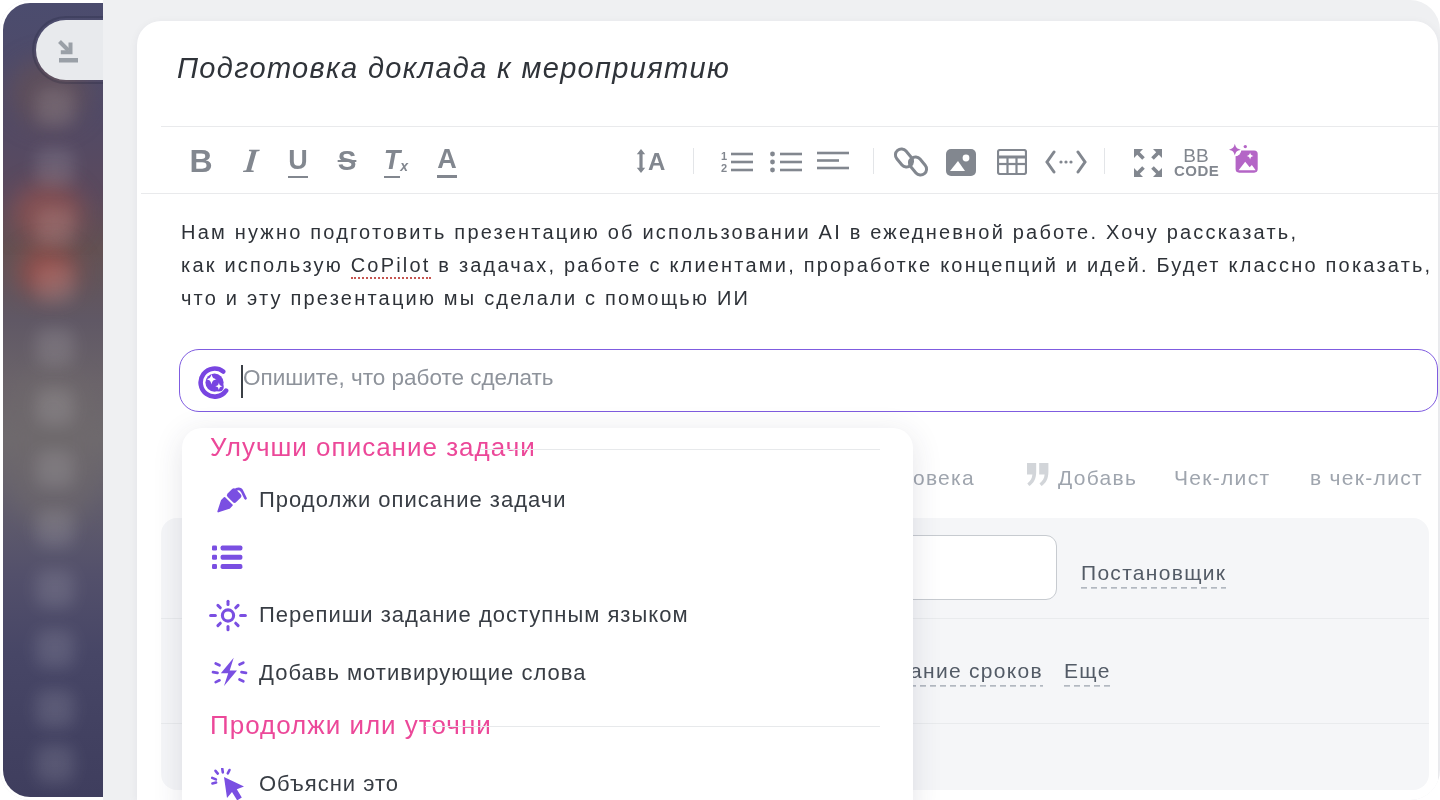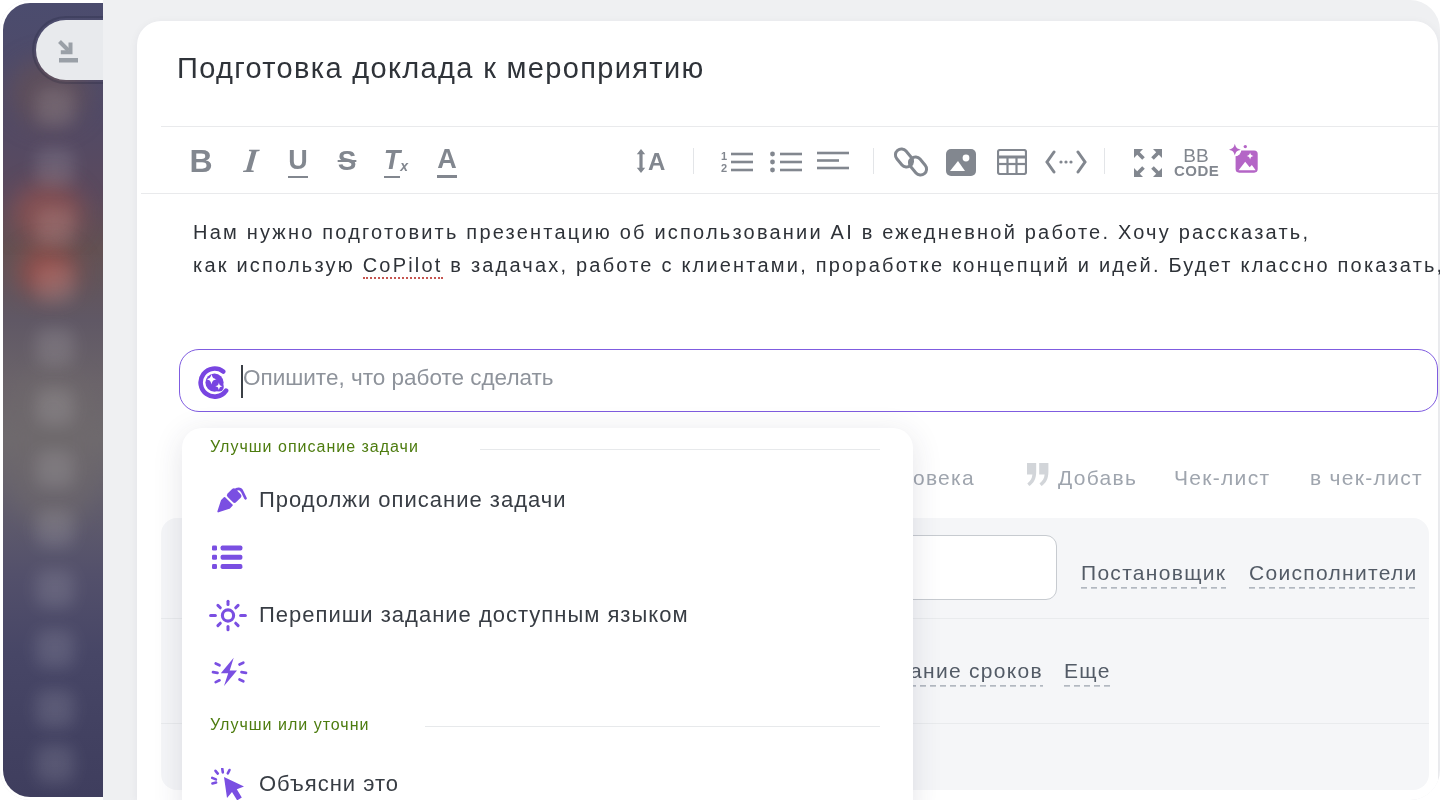--- a/index.html
+++ b/index.html
@@ -10,42 +10,42 @@
   #sidewrap { position:absolute; left:0; top:0; width:103px; height:800px; background:#fff; border-radius:30px 0 0 30px; }
   #sidebar { position:absolute; left:3px; top:3px; width:100px; height:794px; border-radius:27px 0 0 27px; overflow:hidden;
     background:linear-gradient(180deg,#4b4c6e 0%,#514a66 14%,#5b4a5e 24%,#635153 31%,#605865 40%,#6b646a 48%,#6e6a6e 55%,#615d6c 63%,#53506b 72%,#474666 82%,#424161 92%,#3f3e5e 100%); }
   .blob { position:absolute; filter:blur(12px); border-radius:50%; }
   .sq { position:absolute; left:33px; width:38px; height:38px; border-radius:10px; background:rgba(255,255,255,0.12); filter:blur(8px); }
   #ring { position:absolute; left:31px; top:15px; width:130px; height:64px; border-radius:32px; box-shadow:0 0 0 2px rgba(24,26,48,0.22); }
   #pill { position:absolute; left:36px; top:20px; width:67px; height:60px; border-radius:30px 0 0 30px; background:#e8eaed; }
   
   #card { position:absolute; left:137px; top:21px; width:1301px; height:779px; background:#ffffff; border-radius:24px 24px 0 0; box-shadow:0 2px 10px rgba(40,40,70,0.06); }
   .abs { position:absolute; }
-  #title { left:40px; top:31px; font-size:29px; color:#2f3339; letter-spacing:1.33px; line-height:33px; }
+  #title { left:40px; top:31px; font-size:29px; color:#2f3339; letter-spacing:1.33px; line-height:33px;font-style:italic; }
   .hline { position:absolute; height:1px; background:#e9eaec; }
   
   .tbtn { position:absolute; top:125px; height:30px; display:flex; align-items:center; justify-content:center; color:#82878f; }
   .tsep { position:absolute; top:127px; width:1px; height:26px; background:#e3e5e8; }
   #fontbtn { position:absolute; left:343px; top:116px; width:143px; height:43px; border:1.5px solid #d5d8dc; border-radius:10px; display:flex; align-items:center; color:#4f565e; font-size:21px; letter-spacing:0.5px; padding-left:16px; }
   
-  .pline { position:absolute; left:56px; font-size:20px; letter-spacing:2.2px; color:#2e3238; white-space:nowrap; line-height:26px; }
+  .pline { position:absolute; left:44px; font-size:20px; letter-spacing:2.2px; color:#2e3238; white-space:nowrap; line-height:26px; }
   
   #cpfield { position:absolute; left:42px; top:328px; width:1259px; height:63px; border:1.6px solid #7f5ce0; border-radius:20px; background:#fff; }
   #cursor { position:absolute; left:104px; top:344px; width:1.5px; height:33px; background:#3a3f45; }
   #cpph { position:absolute; left:106px; top:341px; font-size:22.5px; color:#8e939b; line-height:32px; }
   
   .qrow { position:absolute; top:443px; font-size:21px; letter-spacing:1.3px; color:#9fa5ae; white-space:nowrap; line-height:28px; }
   
   #gpanel { position:absolute; left:24px; top:497px; width:1268px; height:272px; background:#f5f6f8; border-radius:16px; }
   #wbox { position:absolute; left:563px; top:514px; width:357px; height:65px; background:#fff; border:1.5px solid #c7cbd0; border-radius:11px; }
   .dashu { padding-bottom:5px; background-image:repeating-linear-gradient(90deg,#b2b8c0 0,#b2b8c0 6px,rgba(0,0,0,0) 6px,rgba(0,0,0,0) 10px); background-size:100% 1.7px; background-repeat:no-repeat; background-position:0 100%;margin-top:21px; }
   .formlbl { position:absolute; font-size:21px; letter-spacing:1.3px; color:#535b66; white-space:nowrap; line-height:28px; }
   
   #dd { position:absolute; left:45px; top:407px; width:731px; height:400px; background:#fff; border-radius:20px; box-shadow:0 6px 30px rgba(50,50,80,0.13); }
-  .ddhead { position:absolute; left:28px; font-size:16px; letter-spacing:1.0px; color:#4d7c0f; white-space:nowrap; line-height:26px; }
+  .ddhead { position:absolute; left:28px; font-size:26px; letter-spacing:1.0px; color:#ec4899; white-space:nowrap; line-height:26px; }
   .dditem { position:absolute; left:77px; font-size:22px; letter-spacing:1.0px; color:#383d44; white-space:nowrap; line-height:30px; }
   .ddline { position:absolute; height:1px; background:#e7e9eb; }
 </style>
 </head>
 <body>
 <div id="canvas">
 
   <div id="sidewrap">
     <div id="sidebar">
       <div class="blob" style="left:6px;top:55px;width:80px;height:70px;background:#6e5450;opacity:.5"></div>
@@ -163,20 +163,21 @@
       <rect x="7" y="8" width="23.5" height="23.5" rx="3.8" fill="#b465c6"></rect>
       <circle cx="6" cy="7" r="7.2" fill="#fff"></circle>
       <path d="M6.2 0.8 C7.3 5 8.3 6 12.5 7.1 C8.3 8.2 7.3 9.2 6.2 13.4 C5.1 9.2 4.1 8.2 -0.1 7.1 C4.1 6 5.1 5 6.2 0.8 Z" fill="#b465c6"></path>
       <circle cx="17.3" cy="3.8" r="1.8" fill="#b465c6"></circle>
       <path d="M22.4 10.2 C23 12.6 23.6 13.2 26 13.8 C23.6 14.4 23 15 22.4 17.4 C21.8 15 21.2 14.4 18.8 13.8 C21.2 13.2 21.8 12.6 22.4 10.2 Z" fill="#fff"></path>
       <path d="M10.2 29 L17.2 20 L22 25.8 L24.3 23.4 L28.3 29 Z" fill="#fff"></path>
     </svg>
 
     <div class="pline" style="top:198px">Нам нужно подготовить презентацию об использовании AI в ежедневной работе. Хочу рассказать,</div>
     <div class="pline" style="top:231px">как использую <span style="border-bottom:2px dotted #c65550;padding-bottom:1px">CoPilot</span> в задачах, работе с клиентами, проработке концепций и идей. Будет классно показать,</div>
+    <div class="pline" style="top:264px">что и эту презентацию мы сделали с помощью ИИ</div>
 
     <div id="cpfield"></div>
     <svg class="abs" style="left:61px;top:344.5px" width="33" height="33" viewBox="0 0 33 33">
       <path d="M25.2 5.5 A14 14 0 1 0 28.1 24.6" fill="none" stroke="#7845e1" stroke-width="4.6" stroke-linecap="round"></path>
       <circle cx="16.5" cy="16.6" r="9.1" fill="#7845e1"></circle>
       <path d="M13.5 8.0 C14.4 11.7 15.1 12.4 18.6 13.2 C15.1 14.0 14.4 14.7 13.5 18.4 C12.6 14.7 11.9 14.0 8.4 13.2 C11.9 12.4 12.6 11.7 13.5 8.0 Z" fill="#fff"></path>
       <circle cx="20.9" cy="20.7" r="4.9" fill="#7845e1"></circle>
       <path d="M20.9 16.4 C21.5 19.1 22.0 19.6 24.5 20.2 C22.0 20.8 21.5 21.3 20.9 24.0 C20.3 21.3 19.8 20.8 17.3 20.2 C19.8 19.6 20.3 19.1 20.9 16.4 Z" fill="#fff"></path>
     </svg>
     <div id="cursor"></div>
@@ -190,21 +191,20 @@
     <div class="qrow" style="left:921px">Добавь</div>
     <div class="qrow" style="left:1037px">Чек-лист</div>
     <div class="qrow" style="left:1173px">в чек-лист</div>
 
     <div id="gpanel">
       <div class="hline" style="left:0;right:0;top:100px;background:#e9ebed"></div>
       <div class="hline" style="left:0;right:0;top:205px;background:#e9ebed"></div>
     </div>
     <div id="wbox"></div>
     <div class="formlbl" style="left:944px;top:538px"><span class="dashu">Постановщик</span></div>
-    <div class="formlbl" style="left:1112px;top:538px"><span class="dashu">Соисполнители</span></div>
     <div class="formlbl" style="left:773px;top:636px"><span class="dashu">ание сроков</span></div>
     <div class="formlbl" style="left:927px;top:636px"><span class="dashu">Еще</span></div>
 
     <div id="dd">
       <div class="ddhead" style="top:5.5px">Улучши описание задачи</div>
       <div class="ddline" style="left:298px;width:400px;top:20.5px"></div>
 
       <svg class="abs" style="left:29px;top:57px" width="36" height="31.5" viewBox="0 0 32 28">
         <g fill="#7a4fe2" transform="rotate(-45 16 14)">
           <path d="M2.5 14 L11.5 9.4 H15 V18.6 H11.5 Z" stroke="#7a4fe2" stroke-width="1.6" stroke-linejoin="round"></path>
@@ -242,22 +242,23 @@
         <path d="M27.2 1.2 L14.3 16.8 h7.4 L17.5 29.6 30.5 13.9 h-7.3 Z" fill="#7a4fe2" transform="translate(-3.5 1.5)"></path>
         <g stroke="#7a4fe2" stroke-width="2.7" stroke-linecap="round">
           <line x1="7.5" y1="17.8" x2="3" y2="17.2"></line>
           <line x1="9.5" y1="10.3" x2="5.7" y2="8.5"></line>
           <line x1="9.5" y1="25.3" x2="5.7" y2="27.1"></line>
           <line x1="31.5" y1="17.2" x2="36" y2="17.8"></line>
           <line x1="29.5" y1="9.5" x2="33.3" y2="7.7"></line>
           <line x1="29.5" y1="24.5" x2="33.3" y2="26.3"></line>
         </g>
       </svg>
-
-      <div class="ddhead" style="top:284px">Улучши или уточни</div>
+      <div class="dditem" style="top:230px">Добавь мотивирующие слова</div>
+
+      <div class="ddhead" style="top:284px">Продолжи или уточни</div>
       <div class="ddline" style="left:243px;width:455px;top:298px"></div>
 
       <svg class="abs" style="left:28px;top:340px" width="40" height="36" viewBox="0 0 40 36">
         <path d="M14 9 L34 18.6 26.8 21.2 31.8 29.4 27.2 32.4 22 24 17 30 Z" fill="#7a4fe2"></path>
         <g stroke="#7a4fe2" stroke-width="2.6" stroke-linecap="round">
           <line x1="5.5" y1="2.8" x2="7.8" y2="5.6"></line>
           <line x1="12.3" y1="0.9" x2="12.8" y2="4.4"></line>
           <line x1="19.5" y1="2" x2="17.8" y2="5.3"></line>
           <line x1="2.2" y1="9.9" x2="5.9" y2="11.4"></line>
           <line x1="2.4" y1="15.5" x2="6.1" y2="14.5"></line>

